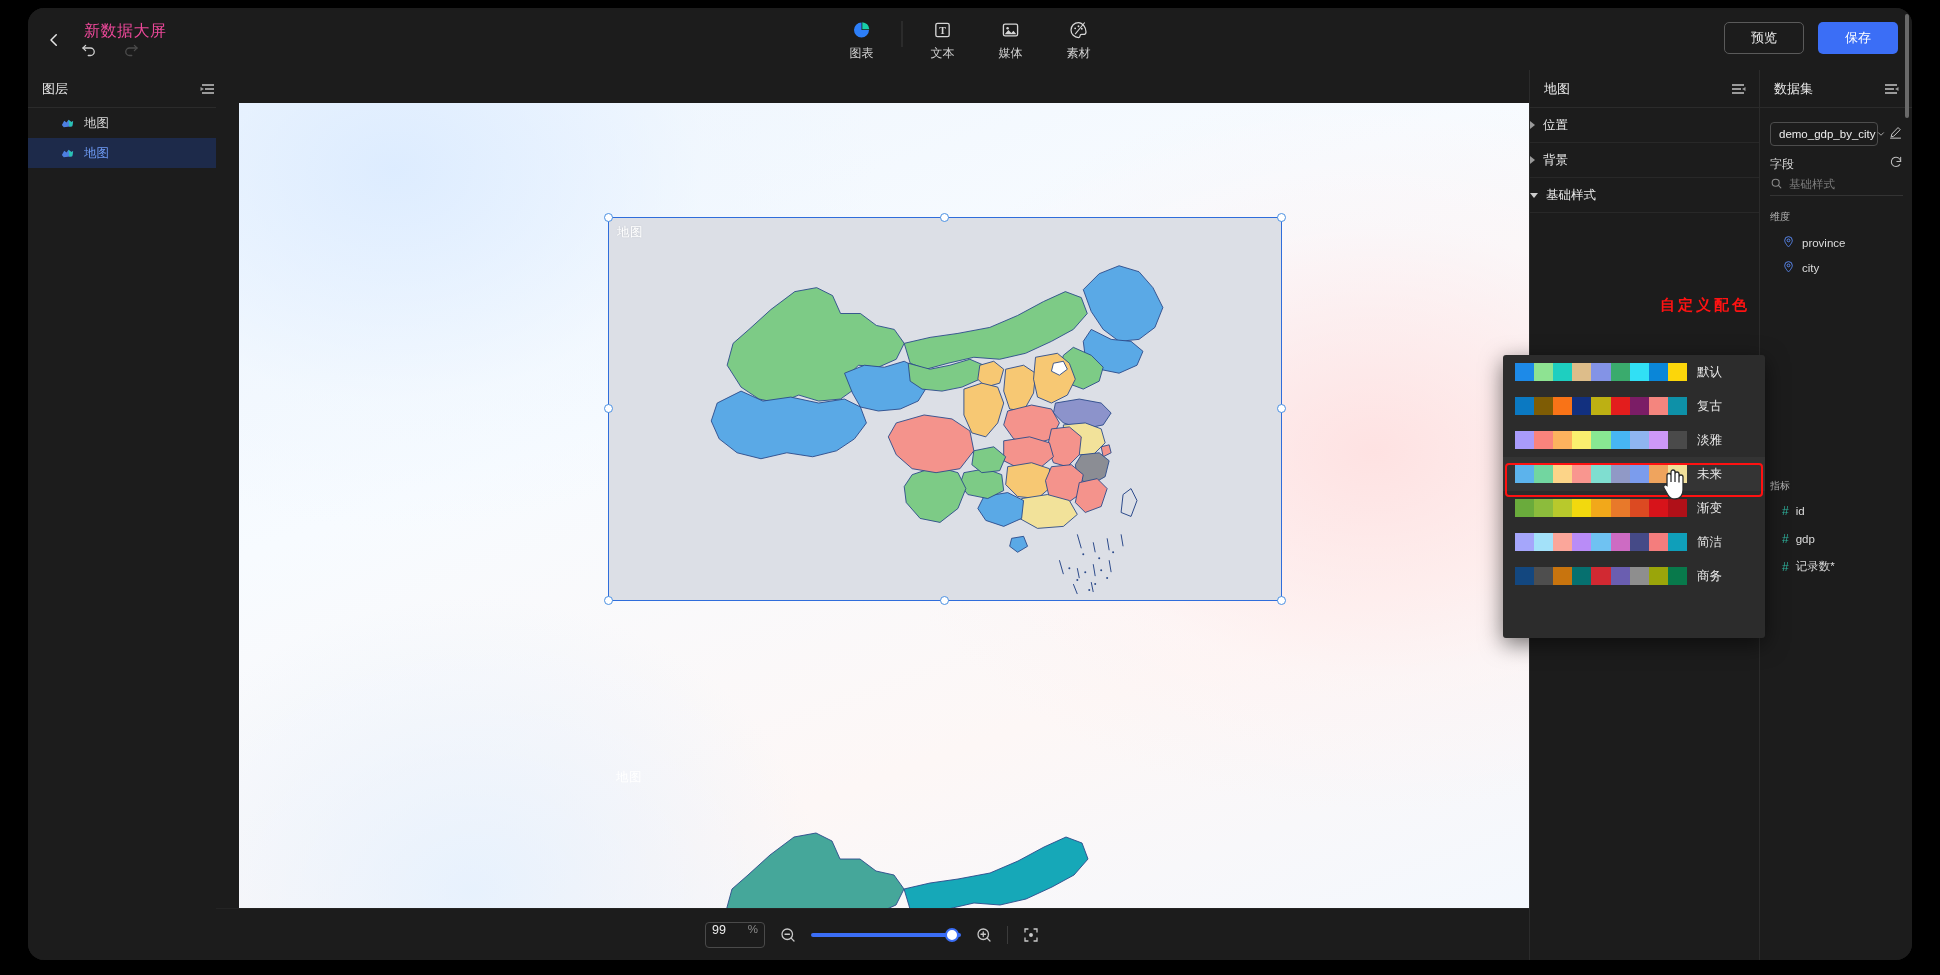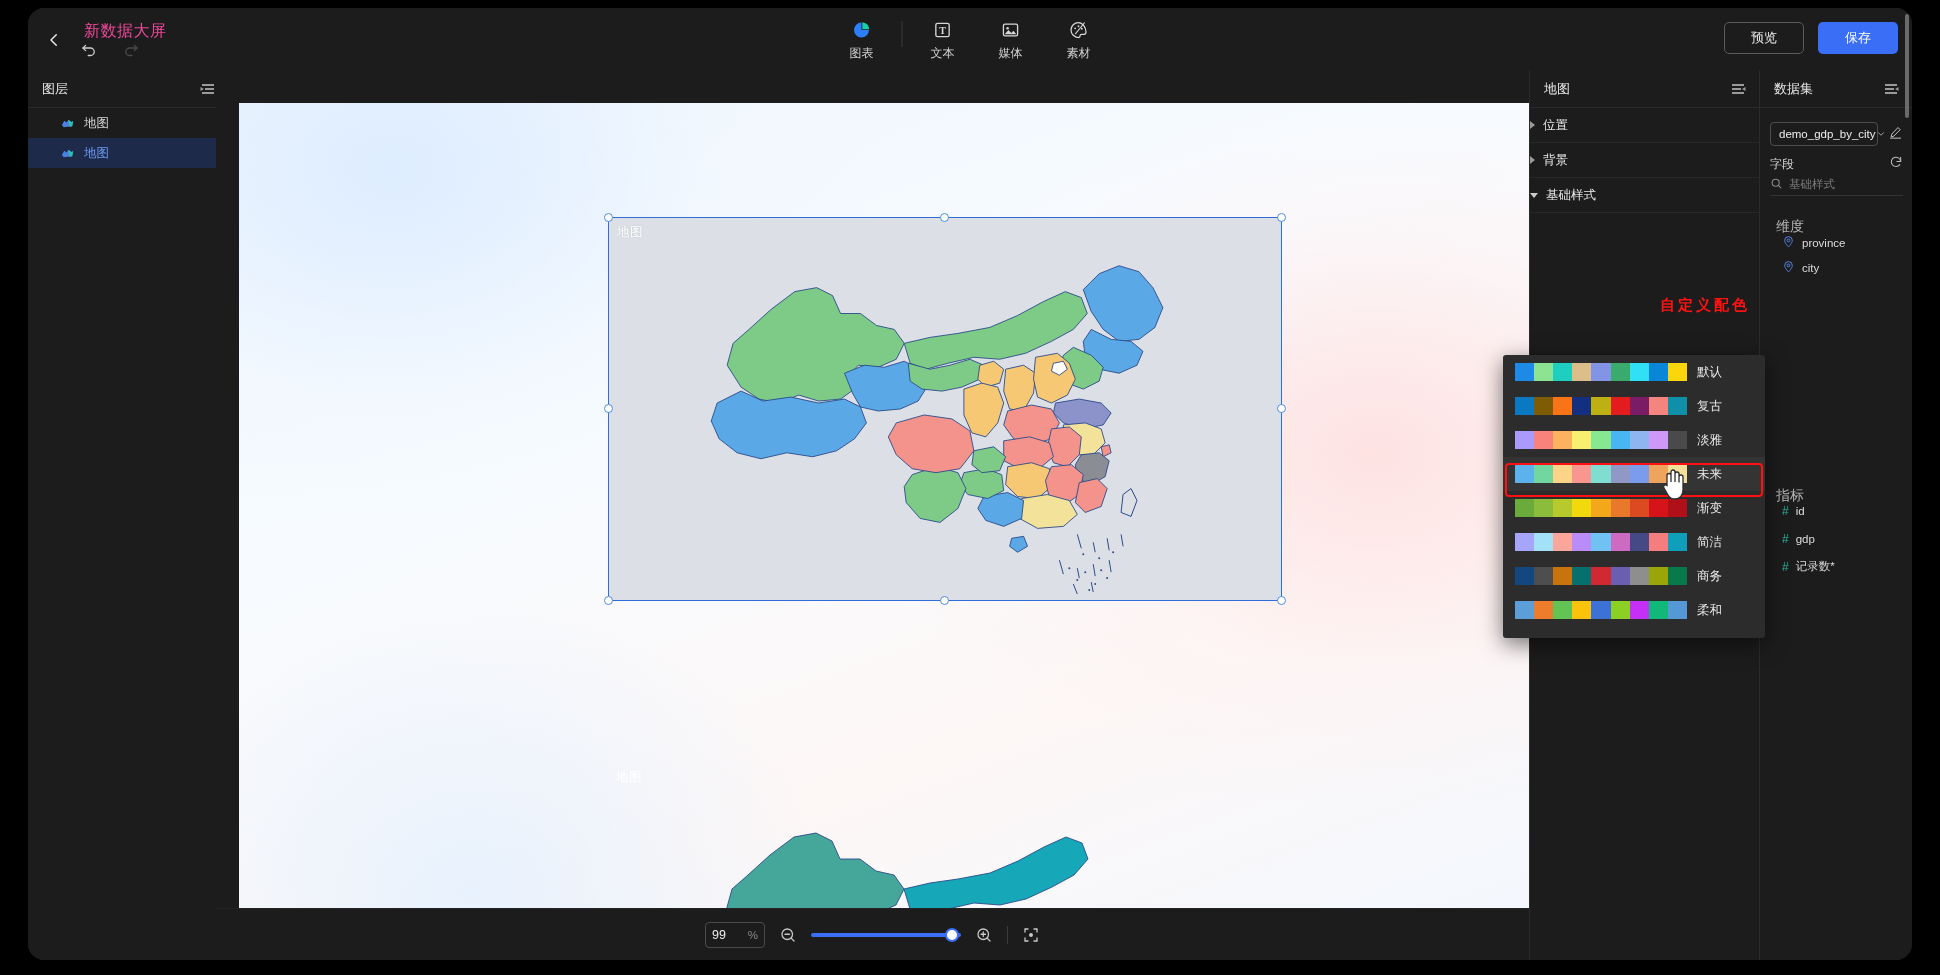--- a/index.html
+++ b/index.html
@@ -170,21 +170,21 @@
     width: 1313px; height: 52px;
     background: #1c1c1c;
     display: flex; align-items: center; justify-content: center;
     gap: 14px;
     border-top: 1px solid #242424;
   }
   .zoom-input {
     width: 60px; height: 26px;
     border: 1px solid #4a4a4a; border-radius: 4px;
     background: transparent;
-    display: flex; align-items: center;
+    display: flex; 
     padding: 0 6px; gap: 14px;
   }
   .zoom-input .val { font-size: 12.5px; color: #ededed; flex: 1; }
   .zoom-input .pct { font-size: 11.5px; color: #8a8a8a; }
   .z-ico { cursor: pointer; width: 18px; height: 18px; }
   .slider {
     position: relative; width: 150px; height: 16px;
     display: flex; align-items: center; cursor: pointer;
   }
   .slider .track { width: 100%; height: 4px; background: #3b6ef6; border-radius: 2px; }
@@ -324,22 +324,22 @@
   }
   .fields-hd .t { font-size: 12px; color: #d6d6d6; }
   .search-box {
     position: absolute; left: 10px; top: 104px;
     width: 133px; height: 22px;
     display: flex; align-items: center; gap: 6px;
     border-bottom: 1px solid #333;
   }
   .search-box .ph { font-size: 11.5px; color: #7e7e7e; }
   .grp-ttl {
-    position: absolute; left: 16px;
-    font-size: 14px; color: #b6b6b6; margin-top: 8px;
+    position: absolute; left: 10px;
+    font-size: 10px; color: #b6b6b6;
   }
   .fld {
     position: absolute; left: 22px;
     display: flex; align-items: center; gap: 7px;
     font-size: 11.5px; color: #dcdcdc; cursor: pointer;
   }
   .hash { color: #2fb6a0; font-size: 12px; }
 </style>
 </head>
 <body>
@@ -760,34 +760,20 @@
             <i style="background: rgb(200, 116, 14);"></i>
             <i style="background: rgb(6, 112, 111);"></i>
             <i style="background: rgb(209, 41, 50);"></i>
             <i style="background: rgb(106, 94, 176);"></i>
             <i style="background: rgb(142, 142, 142);"></i>
             <i style="background: rgb(154, 165, 10);"></i>
             <i style="background: rgb(8, 121, 75);"></i>
           </div>
           <span class="pal-name">商务</span>
         </div>
-        <div class="pal-row">
-          <div class="pal-sw">
-            <i style="background: rgb(92, 159, 216);"></i>
-            <i style="background: rgb(237, 124, 44);"></i>
-            <i style="background: rgb(99, 196, 84);"></i>
-            <i style="background: rgb(251, 196, 10);"></i>
-            <i style="background: rgb(60, 114, 214);"></i>
-            <i style="background: rgb(140, 208, 36);"></i>
-            <i style="background: rgb(196, 48, 245);"></i>
-            <i style="background: rgb(17, 184, 122);"></i>
-            <i style="background: rgb(84, 153, 214);"></i>
-          </div>
-          <span class="pal-name">柔和</span>
-        </div>
       </div>
   <div class="pal-scroll"></div>
   <div class="pal-ring"></div>
   <div class="cursor-hand">
     <svg width="26" height="32" viewBox="0 0 26 32">
       <path d="M5 15V6.5a2 2 0 0 1 4 0V13V3a2 2 0 0 1 4 0v10V5a2 2 0 0 1 4 0v8.5V8a2 2 0 0 1 4 0v13c0 5-3 9-8 9-4 0-6-2-7-4l-4-7a2 2 0 0 1 3-2.6z" fill="#ffffff" stroke="#2b2b2b" stroke-width="1.3"></path>
     </svg>
   </div>
 
   <div class="data-panel">

